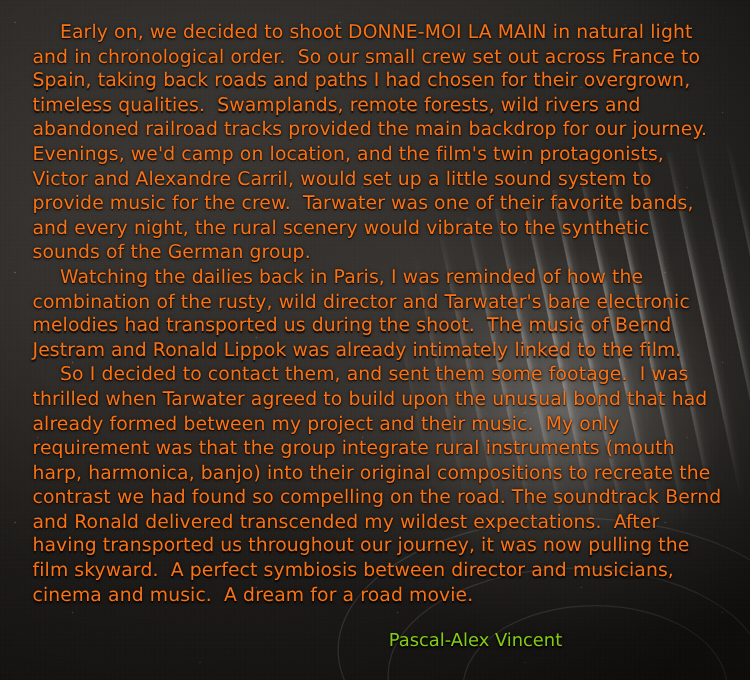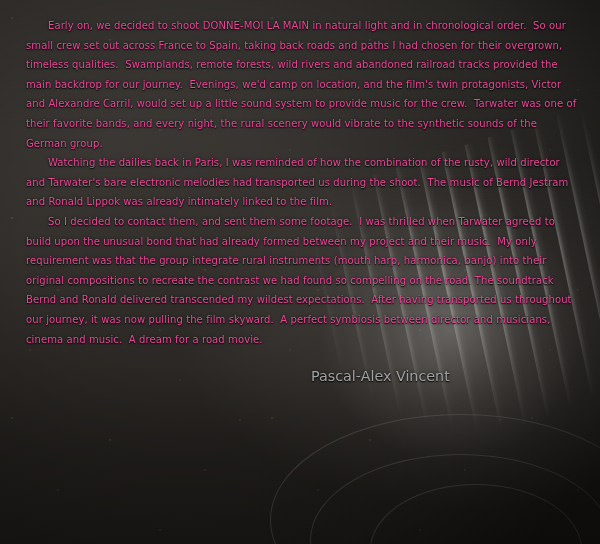--- a/index.html
+++ b/index.html
@@ -113,36 +113,36 @@
   .text-layer {
     position: absolute;
     left: 0;
     top: 0;
     width: 600px;
     height: 544px;
     padding: 16px 22px 0 26px;
     box-sizing: border-box;
   }
   .liner-notes {
-    color: #ec4899;
+    color: #f97316;
     font-family: "DejaVu Sans", sans-serif;
-    font-size: 10px;
+    font-size: 15px;
     line-height: 19.6px;
     letter-spacing: 0.1px;
     text-shadow: 0 1px 1px rgba(0,0,0,0.85), 0 0 3px rgba(0,0,0,0.65);
   }
   .liner-notes p {
     margin: 0;
     text-indent: 22px;
     white-space: pre-wrap;
   }
   .signature {
     margin-top: 18px;
     padding-left: 285px;
-    color: #a3a3a3;
+    color: #84cc16;
     font-family: "DejaVu Sans", sans-serif;
     font-size: 14.3px;
     line-height: 19.6px;
     text-shadow: 0 1px 1px rgba(0,0,0,0.85), 0 0 3px rgba(0,0,0,0.65);
   }
 </style>
 </head>
 <body>
 
 <div id="page">

